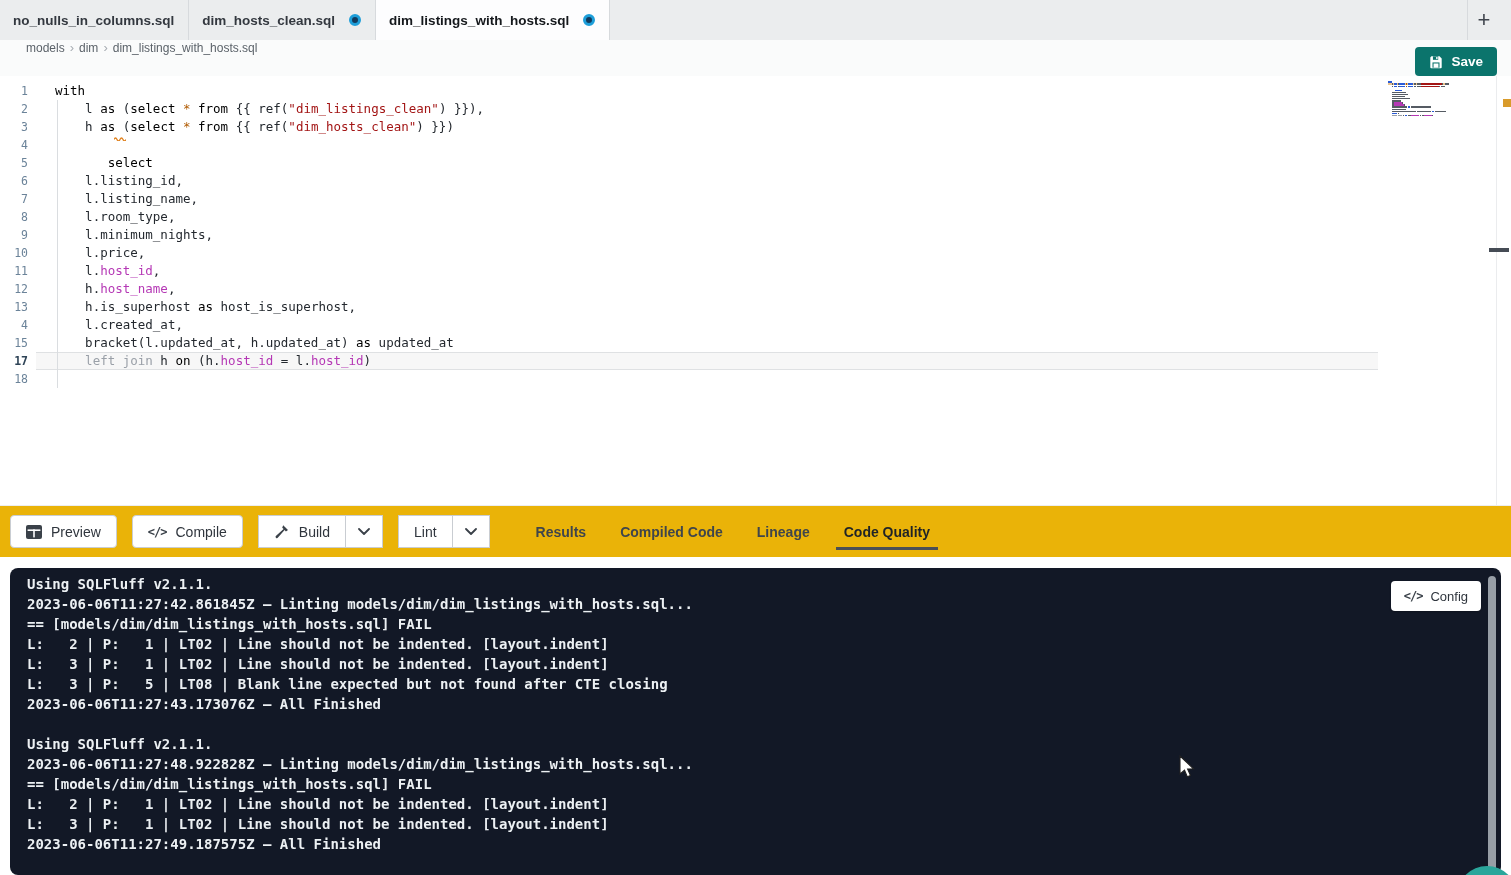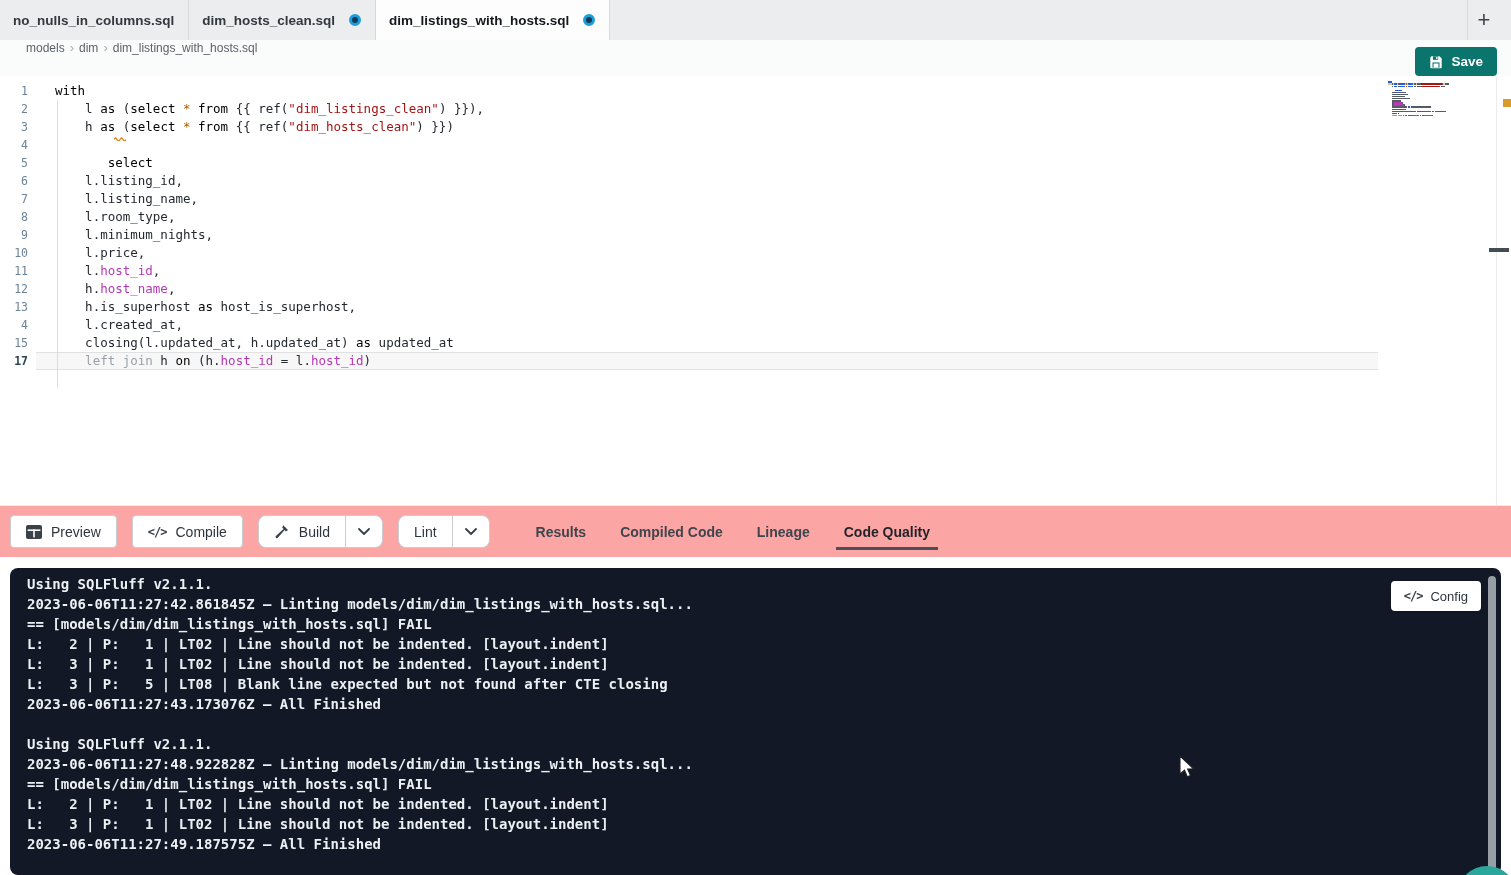--- a/index.html
+++ b/index.html
@@ -53,25 +53,25 @@
   .ovr-dash { position:absolute; right:2px; top:172px; width:20px; height:4px; background:#454c55; }
 
   
   .minimap { position:absolute; left:1388px; top:5px; width:58px; cursor:pointer; }
   .mm-line { height:2.1px; display:flex; align-items:center; }
   .mm-line.hl { background:#e9c28c; }
   .mm-seg { height:1.4px; flex:none; }
 
   
   .bottombar { position:absolute; left:0; top:505px; width:1511px; height:52px;
-    background:#fca5a5; border-top:1px solid #eceef0; display:flex; align-items:center; }
+    background:#eab308; border-top:1px solid #eceef0; display:flex; align-items:center; }
   .btn { height:33px; background:#fff; border:1px solid #c9cdd2; border-radius:4px;
     display:flex; align-items:center; padding:0 15px; gap:9px; font-size:14px;
     color:#2f353d; font-weight:400; cursor:pointer; font-family:"Liberation Sans", sans-serif; }
-  .splitbtn { display:flex; height:33px; border:1px solid #c9cdd2; border-radius:8px;
+  .splitbtn { display:flex; height:33px; border:1px solid #c9cdd2; border-radius:0;
     overflow:hidden; background:#fff; }
   .splitbtn .main { display:flex; align-items:center; gap:9px; padding:0 15px;
     font-size:14px; color:#2f353d; cursor:pointer; }
   .splitbtn .arrow { display:flex; align-items:center; justify-content:center;
     width:37px; border-left:1px solid #c9cdd2; cursor:pointer; }
   .code-glyph { font-family:"DejaVu Sans Mono", monospace; font-weight:700;
     font-size:12px; color:#3a4149; letter-spacing:-1px; }
   .paneltabs { display:flex; align-items:center; gap:34px; margin-left:46px; height:52px; }
   .ptab { font-size:14px; color:#3f454c; font-weight:600; cursor:pointer;
     height:52px; display:flex; align-items:center; position:relative; }
@@ -186,25 +186,29 @@
       <div class="code-row">
         <div class="gutter">13</div>
         <div class="codetext"><span class="tk-d">    h.is_superhost </span><span class="tk-k">as</span><span class="tk-d"> host_is_superhost,</span></div>
       </div>
       <div class="code-row">
         <div class="gutter">4</div>
         <div class="codetext"><span class="tk-d">    l.created_at,</span></div>
       </div>
       <div class="code-row">
         <div class="gutter">15</div>
-        <div class="codetext"><span class="tk-d">    closing(l.updated_at, h.updated_at) </span><span class="tk-k">as</span><span class="tk-d"> updated_at</span></div>
+        <div class="codetext"><span class="tk-d">    bracket(l.updated_at, h.updated_at) </span><span class="tk-k">as</span><span class="tk-d"> updated_at</span></div>
       </div>
       <div class="code-row current">
         <div class="gutter">17</div>
         <div class="codetext"><span class="tk-d">    </span><span class="tk-g">left join</span><span class="tk-d"> h </span><span class="tk-k">on</span><span class="tk-d"> (h.</span><span class="tk-p">host_id</span><span class="tk-d"> = l.</span><span class="tk-p">host_id</span><span class="tk-d">)</span></div>
+      </div>
+      <div class="code-row">
+        <div class="gutter">18</div>
+        <div class="codetext"></div>
       </div>
     </div>
   <div class="indent-guide"></div>
   <div class="squiggle">
     <svg width="12" height="5" viewBox="0 0 12 5">
       <path d="M0 3.5 q1.5 -3 3 0 q1.5 3 3 0 q1.5 -3 3 0 q1.5 3 3 0" stroke="#e0821f" stroke-width="1.3" fill="none"></path>
     </svg>
   </div>
   <div class="minimap" id="minimap">
       <div class="mm-line">

